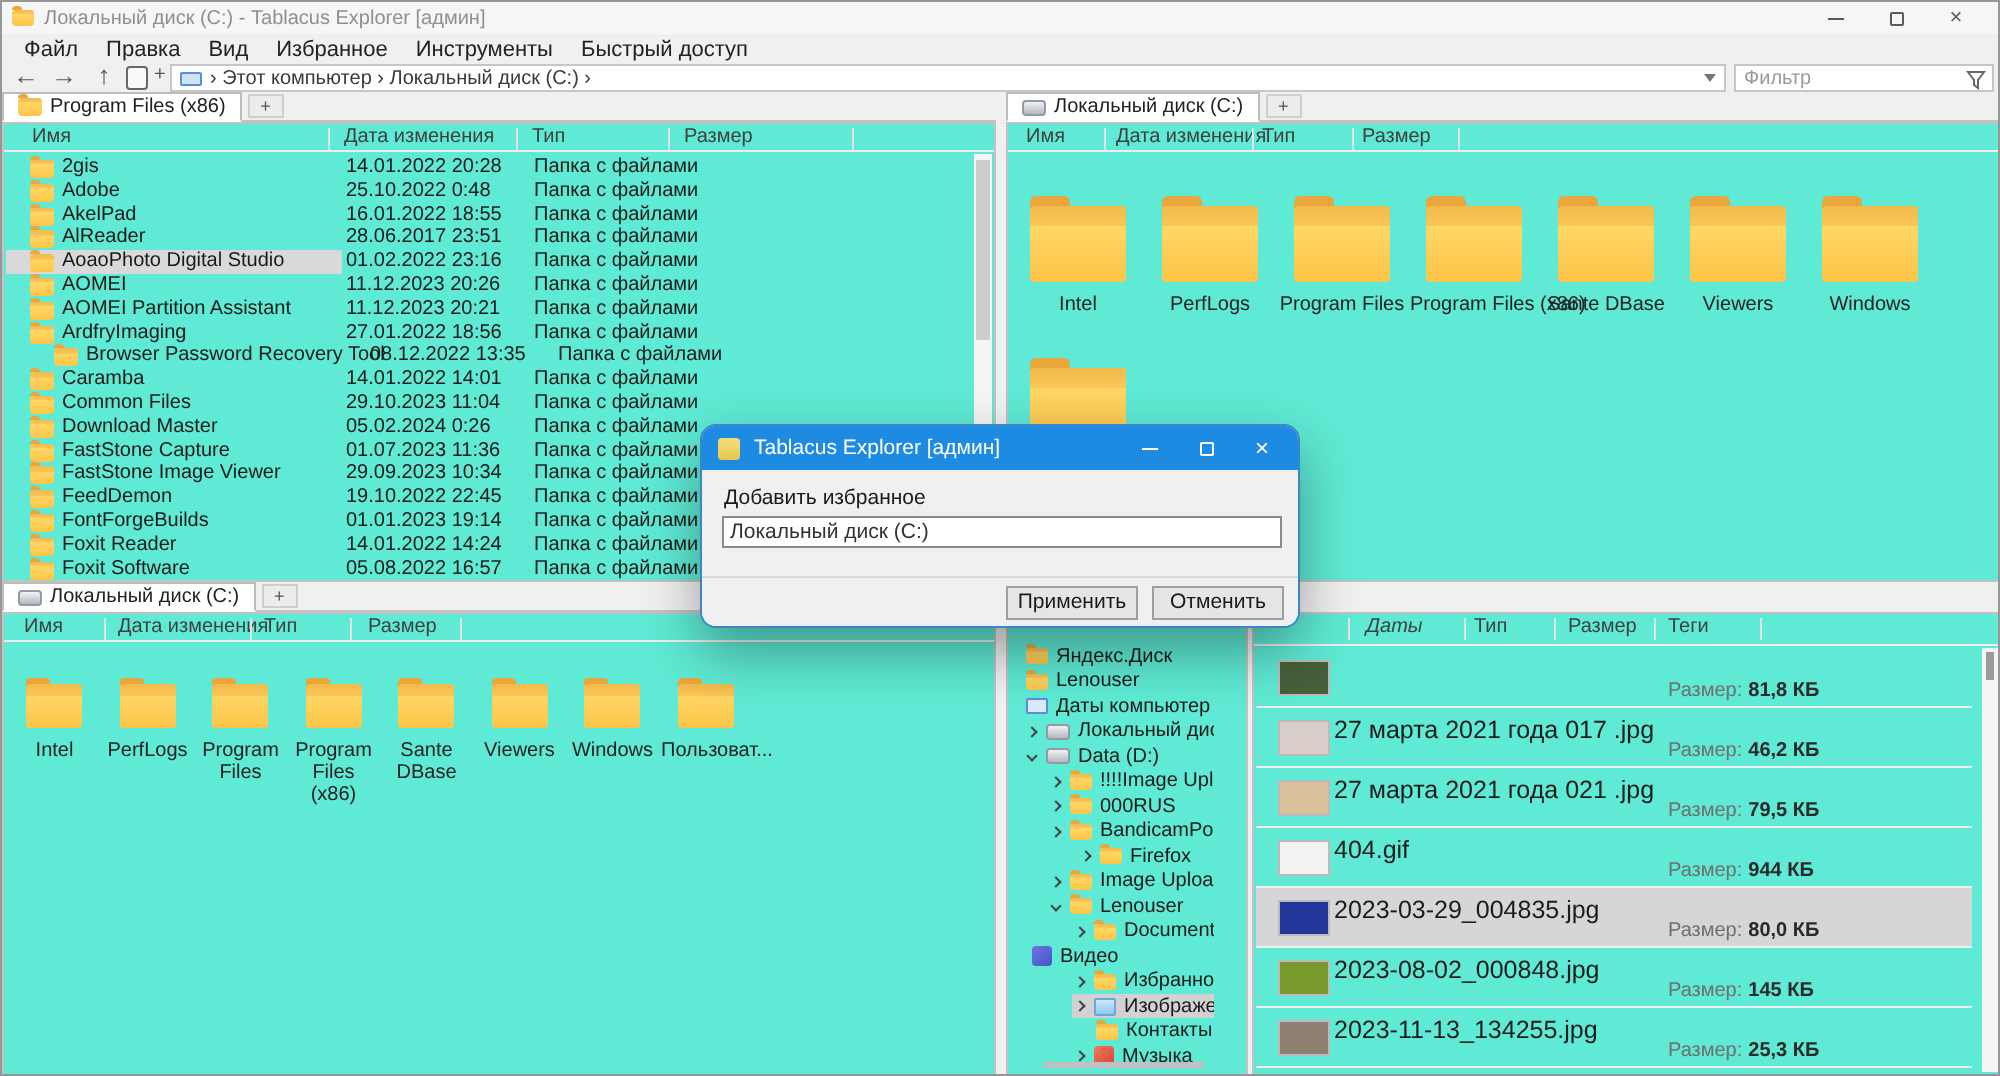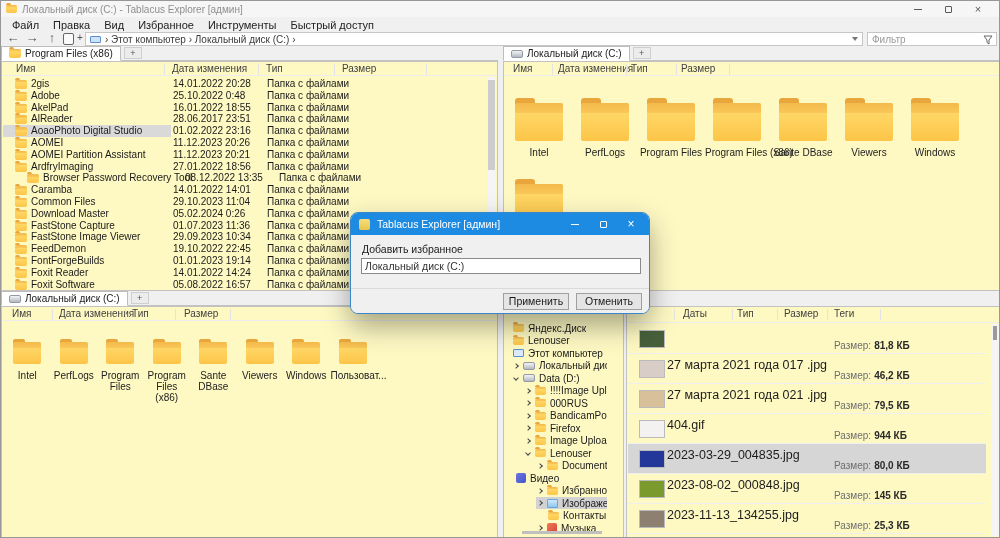--- a/index.html
+++ b/index.html
@@ -30,21 +30,21 @@
   .filterbox input{width:100%;height:100%;border:none;outline:none;font-size:10px;font-family:inherit;color:#444;background:transparent}
   .filterbox input::placeholder{color:#9a9a9a}
   .funnel{position:absolute;right:3px;top:2px}
 
   
   .tabbar{position:absolute;height:15px;border-bottom:1px solid #c2c2c2;display:flex;align-items:flex-end}
   .tab{display:flex;align-items:center;gap:4px;height:15px;background:#fff;border:1px solid #bdbdbd;border-bottom:1px solid #fff;margin-bottom:-1px;padding:0 7px;font-size:10px;color:#222;white-space:nowrap;z-index:2}
   .tab-plus{display:flex;align-items:center;justify-content:center;width:18px;height:12px;background:#ececec;border:1px solid #cfcfcf;margin:0 0 1px 3px;color:#555;font-size:9px}
 
   
-  .content{position:absolute;background:#fef9c3;border:1px solid #c2c2c2;overflow:hidden}
+  .content{position:absolute;background:#5eead4;border:1px solid #c2c2c2;overflow:hidden}
 
   
   .col-label{position:absolute;top:1px;font-size:10px;color:#3f3f3f;white-space:nowrap}
   .col-sep{position:absolute;top:2px;height:11px;width:1px;background:#e3e3e3}
   .colstrip{position:absolute;left:0;right:0;top:0;height:14px;border-bottom:1px solid #ededed}
 
   
   .flrow{position:absolute;left:1px;right:11px;height:11.8px;font-size:10px;line-height:11.8px;white-space:nowrap}
   .flrow>div{position:absolute;z-index:1;top:0}
   .rowhl{left:0;width:168px;height:11.8px;background:#d9d9d9;z-index:0 !important}
@@ -400,21 +400,21 @@
         </div>
         <div class="trow" style="top: 27.5px; padding-left: 8px;">
           <div class="tgrp">
             <span class="ticn fold tsm"></span>
             <span class="tlabel">Lenouser</span>
           </div>
         </div>
         <div class="trow" style="top: 40px; padding-left: 8px;">
           <div class="tgrp">
             <span class="ticn ic-pc"></span>
-            <span class="tlabel">Этот компьютер</span>
+            <span class="tlabel">Даты компьютер</span>
           </div>
         </div>
         <div class="trow" style="top: 52.5px; padding-left: 8px;">
           <div class="tgrp">
             <span class="chev"></span>
             <span class="ticn ic-drive"></span>
             <span class="tlabel">Локальный диск (C:)</span>
           </div>
         </div>
         <div class="trow" style="top: 65px; padding-left: 8px;">
@@ -438,21 +438,21 @@
             <span class="tlabel">000RUS</span>
           </div>
         </div>
         <div class="trow" style="top: 102.5px; padding-left: 20px;">
           <div class="tgrp">
             <span class="chev"></span>
             <span class="ticn fold tsm"></span>
             <span class="tlabel">BandicamPortable</span>
           </div>
         </div>
-        <div class="trow" style="top: 115px; padding-left: 20px;">
+        <div class="trow" style="top: 115px; padding-left: 35px;">
           <div class="tgrp">
             <span class="chev"></span>
             <span class="ticn fold tsm"></span>
             <span class="tlabel">Firefox</span>
           </div>
         </div>
         <div class="trow" style="top: 127.5px; padding-left: 20px;">
           <div class="tgrp">
             <span class="chev"></span>
             <span class="ticn fold tsm"></span>
@@ -507,21 +507,21 @@
             <span class="ticn ic-music"></span>
             <span class="tlabel">Музыка</span>
           </div>
         </div>
       </div>
     <div class="sbthumb" style="left:18px;bottom:3px;width:80px;height:3px;background:#c0c0c0"></div>
   </div>
 
   <div class="content" id="br-content" style="left:625px;top:305px;width:375px;height:232px">
     <div class="colstrip" id="br-cols" style="height:16px">
-        <div class="col-label" style="left: 56px;">Даты</div>
+        <div class="col-label" style="left: 56px; font-style: italic;">Даты</div>
         <div class="col-label" style="left: 110px;">Тип</div>
         <div class="col-label" style="left: 157px;">Размер</div>
         <div class="col-label" style="left: 207px;">Теги</div>
         <div class="col-sep" style="left: 47px;"></div>
         <div class="col-sep" style="left: 105px;"></div>
         <div class="col-sep" style="left: 150px;"></div>
         <div class="col-sep" style="left: 200px;"></div>
         <div class="col-sep" style="left: 253px;"></div>
       </div>
     <div id="br-rows">

